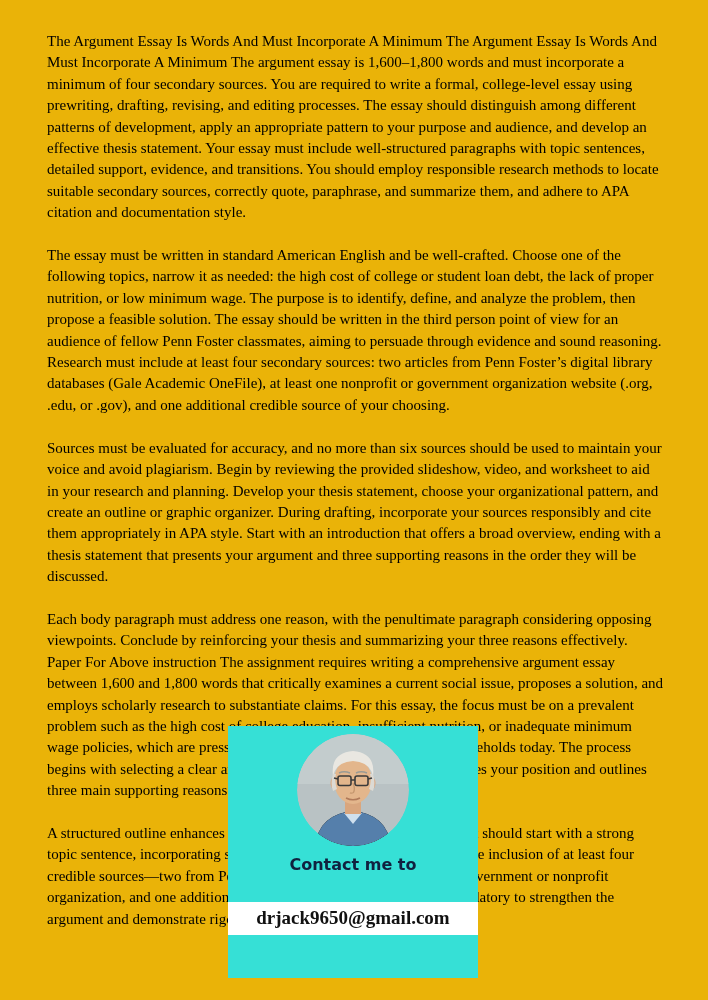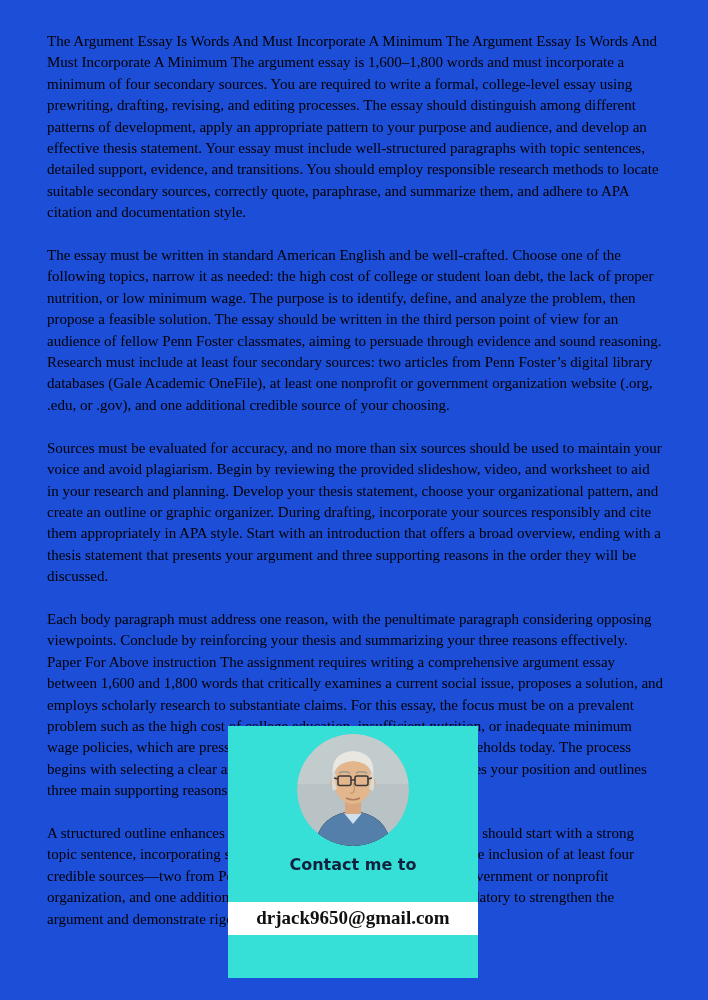--- a/index.html
+++ b/index.html
@@ -1,20 +1,20 @@
 <!DOCTYPE html>
 <html><head>
 <meta charset="utf-8">
 <style>
   html, body { margin: 0; padding: 0; background: #ffffff; }
   .page {
     position: relative;
     width: 708px;
     height: 1000px;
-    background: #1d4ed8;
+    background: #eab308;
     overflow: hidden;
     font-family: "Liberation Serif", serif;
   }
   .content {
     position: absolute;
     left: 47px;
     top: 31px;
     width: 618px;
     color: #000000;
     font-size: 15px;

